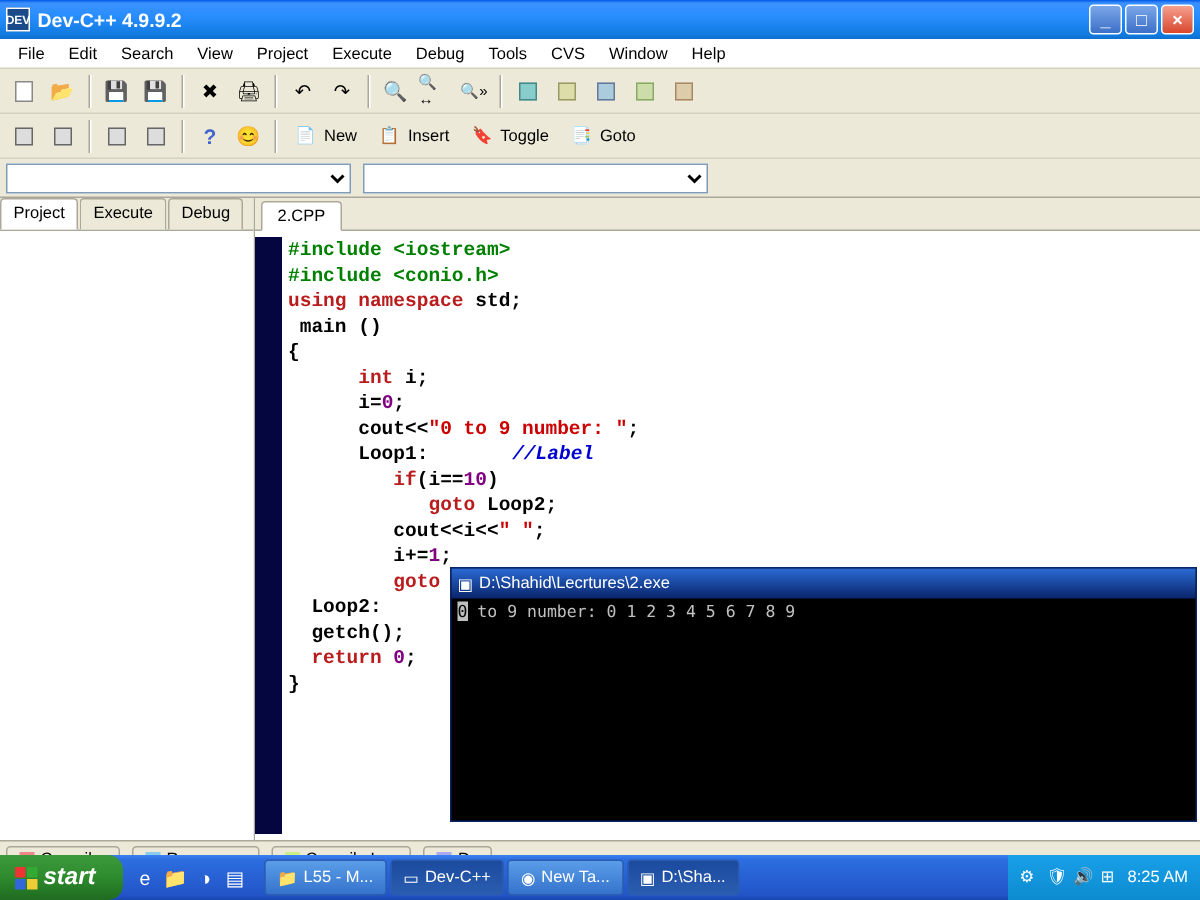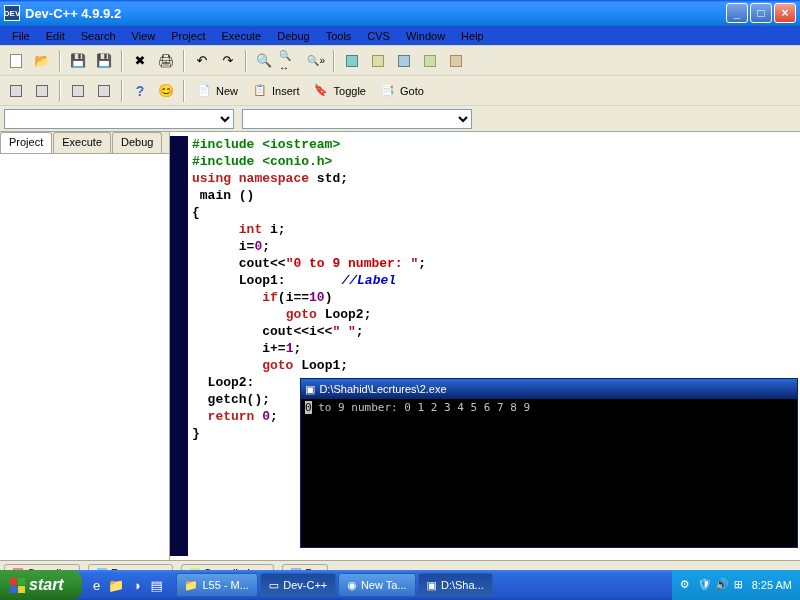--- a/index.html
+++ b/index.html
@@ -8,21 +8,21 @@
 
 .titlebar { height: 26px; background: linear-gradient(to bottom, #0058e6 0%, #3d91ff 8%, #288eff 40%, #127be0 88%, #0d6fd0 100%); display: flex; align-items: center; padding: 0 4px; color: white; font-weight: bold; font-size: 13px; }
 .titlebar .app-icon { width: 16px; height: 16px; background: #1a4a8a; margin-right: 5px; display: inline-flex; align-items: center; justify-content: center; font-size: 8px; color: #fff; border: 1px solid #fff; }
 .titlebar .title { flex: 1; }
 .titlebar .win-btns { display: flex; gap: 2px; }
 .titlebar .win-btn { width: 22px; height: 20px; border: 1px solid #fff; border-radius: 3px; display: flex; align-items: center; justify-content: center; font-weight: bold; font-size: 12px; cursor: pointer; }
 .titlebar .min, .titlebar .max { background: linear-gradient(#7ba7e8, #3c6fc8); color: #fff; }
 .titlebar .close { background: linear-gradient(#f5a08e, #d9472e); color: #fff; }
 
 
-.menubar { height: 20px; background: #1d4ed8; display: flex; align-items: center; padding: 0 4px; border-bottom: 1px solid #d6d2c2; }
+.menubar { height: 20px; background: #ffffff; display: flex; align-items: center; padding: 0 4px; border-bottom: 1px solid #d6d2c2; }
 .menubar span { padding: 2px 8px; cursor: pointer; }
 
 
 .toolbar { height: 30px; background: #ece9d8; display: flex; align-items: center; padding: 2px 4px; border-bottom: 1px solid #d6d2c2; gap: 2px; }
 .tb-btn { width: 24px; height: 24px; border: 1px solid transparent; display: flex; align-items: center; justify-content: center; cursor: pointer; font-size: 13px; }
 .tb-sep { width: 2px; height: 22px; border-left: 1px solid #aca899; border-right: 1px solid #fff; margin: 0 3px; }
 .tb-label-btn { display: flex; align-items: center; gap: 4px; padding: 0 6px; height: 24px; cursor: pointer; }
 .tb-label-btn .ic { width: 16px; height: 16px; display: inline-flex; align-items: center; justify-content: center; }
 
 
@@ -194,20 +194,23 @@
   <div class="sidebar">
     <div class="sidebar-tabs">
       <div class="sidebar-tab active">Project</div>
       <div class="sidebar-tab">Execute</div>
       <div class="sidebar-tab">Debug</div>
     </div>
     <div class="sidebar-body"></div>
   </div>
 
   <div class="editor-area">
+    <div class="editor-tabs">
+      <div class="editor-tab">2.CPP</div>
+    </div>
     <div class="editor">
       <div class="gutter"></div>
       <div class="code" id="code-content"><span class="pp">#include &lt;iostream&gt;</span>
 <span class="pp">#include &lt;conio.h&gt;</span>
 <span class="kw">using namespace</span> std;
  main ()
 {
       <span class="kw">int</span> i;
       i=<span class="num">0</span>;
       cout&lt;&lt;<span class="str">"0 to 9 number: "</span>;

